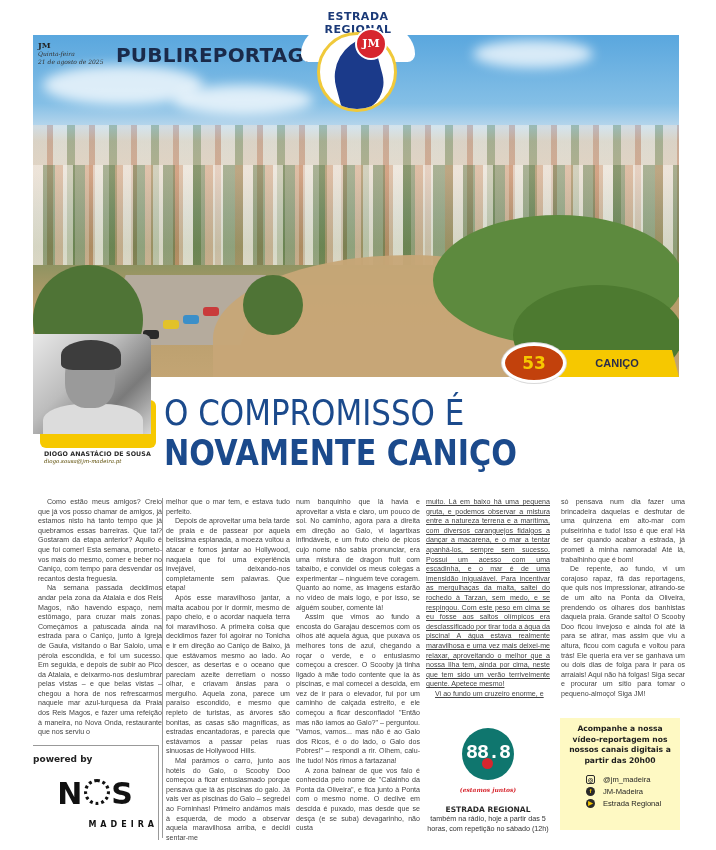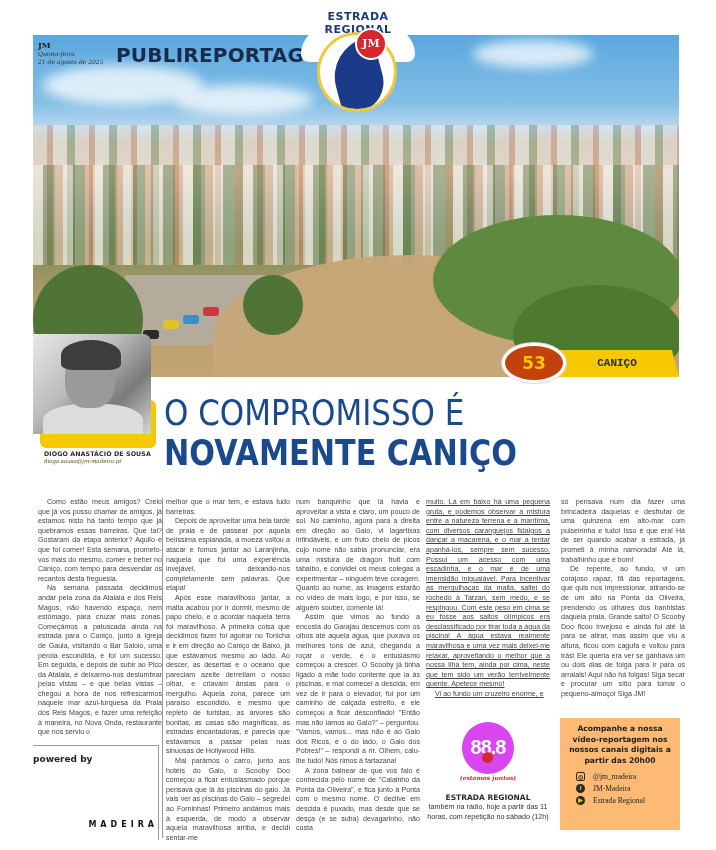--- a/index.html
+++ b/index.html
@@ -33,21 +33,21 @@
   
   .logo { position: absolute; left: 293px; top: 2px; width: 130px; height: 110px; }
   .logo .banner { position: absolute; left: 8px; top: 14px; width: 114px; height: 46px; background: #fff; border-radius: 60px 60px 8px 8px / 40px 40px 8px 8px; }
   .logo .banner-text { position: absolute; left: 0; top: 8px; width: 130px; text-align: center; font-family: "DejaVu Sans", sans-serif; font-weight: bold; font-size: 11px; color: #1b3a78; letter-spacing: 0.5px; }
   .logo .circle { position: absolute; left: 24px; top: 30px; width: 80px; height: 80px; border-radius: 50%; background: #fff; border: 3px solid #f0c93a; overflow: hidden; }
   .logo .road { position: absolute; left: 14px; top: 6px; width: 48px; height: 70px; background: #1b3a8a; border-radius: 40px 0 30px 0; transform: rotate(-15deg); }
   .logo .red { position: absolute; left: 62px; top: 26px; width: 32px; height: 32px; border-radius: 50%; background: #d7262e; border: 2px solid #fff; color: #fff; font-family: "DejaVu Serif", serif; font-weight: bold; font-size: 11px; line-height: 28px; text-align: center; }
 
   
   .tag { position: absolute; left: 537px; top: 350px; width: 142px; height: 27px; background: #f6c800; clip-path: polygon(0 0, 95% 0, 100% 100%, 0 100%); }
-  .tag-label { position: absolute; left: 537px; top: 350px; width: 142px; height: 27px; line-height: 27px; text-align: center; font-family: Liberation Mono, monospace; font-weight: bold; font-size: 11px; color: #2a2d4a; padding-left: 18px; }
+  .tag-label { position: absolute; left: 537px; top: 350px; width: 142px; height: 27px; line-height: 27px; text-align: center; font-family: Liberation Sans, sans-serif; font-weight: bold; font-size: 11px; color: #2a2d4a; padding-left: 18px; }
   .num { position: absolute; left: 502px; top: 343px; width: 64px; height: 40px; border-radius: 50%; background: #c2410c; border: 3px solid #ffffff; box-shadow: 0 0 0 1px #d9d9d9; color: #f6c800; font-family: "DejaVu Sans", sans-serif; font-weight: bold; font-size: 17px; line-height: 34px; text-align: center; }
 
   
   .author-yellow { position: absolute; left: 40px; top: 400px; width: 116px; height: 48px; background: #f6c800; border-radius: 6px; }
   .author-photo { position: absolute; left: 33px; top: 334px; width: 118px; height: 100px; background: linear-gradient(135deg, #e8e8e8 0%, #bdbdbd 40%, #7a7a7a 70%, #d6d6d6 100%); border-radius: 0 8px 0 0; overflow: hidden; }
   .author-photo .head { position: absolute; left: 32px; top: 12px; width: 50px; height: 62px; border-radius: 45% 45% 40% 40%; background: #9a9a9a; }
   .author-photo .hair { position: absolute; left: 28px; top: 6px; width: 60px; height: 30px; border-radius: 50% 50% 20% 20%; background: #3d3d3d; }
   .author-photo .body { position: absolute; left: 10px; top: 70px; width: 100px; height: 40px; border-radius: 40% 40% 0 0; background: #dcdcdc; }
   .author-name { position: absolute; left: 44px; top: 450px; font-family: "DejaVu Sans", sans-serif; font-weight: bold; font-size: 6.3px; color: #2b2b2b; letter-spacing: 0.1px; }
   .author-email { position: absolute; left: 44px; top: 458px; font-family: "DejaVu Serif", serif; font-style: italic; font-size: 5.5px; color: #5a4a00; }
@@ -66,31 +66,31 @@
 
   
   .powered { position: absolute; left: 33px; top: 745px; width: 126px; height: 95px; border-top: 1px solid #999; border-right: 1px solid #999; }
   .powered .pb { position: absolute; top: 8px; width: 100%; text-align: left; font-family: "DejaVu Sans", sans-serif; font-weight: bold; font-size: 9px; color: #222; }
   .powered .nos { position: absolute; top: 30px; width: 100%; text-align: center; font-family: "DejaVu Sans", sans-serif; font-weight: bold; font-size: 30px; color: #111; letter-spacing: 1px; }
   .powered .sun { display: inline-block; width: 26px; height: 26px; border-radius: 50%; border: 3px dotted #111; vertical-align: middle; margin: 0 1px; position: relative; top: -4px; }
   .powered .mad { position: absolute; top: 74px; width: 100%; text-align: right; font-family: "DejaVu Sans", sans-serif; font-weight: bold; font-size: 8px; letter-spacing: 4px; color: #111; }
 
   
   .radio { position: absolute; left: 426px; top: 720px; width: 124px; text-align: center; }
-  .radio .disc { width: 52px; height: 52px; border-radius: 50%; background: #d946ef; color: #fff; margin: 2px auto; font-family: Liberation Sans, sans-serif; font-weight: bold; font-size: 20px; line-height: 50px; position: relative; letter-spacing: -1px; }
+  .radio .disc { width: 52px; height: 52px; border-radius: 50%; background: #0f766e; color: #fff; margin: 8px auto; font-family: Liberation Mono, monospace; font-weight: bold; font-size: 20px; line-height: 50px; position: relative; letter-spacing: -1px; }
   .radio .disc .dot { position: absolute; left: 20px; top: 30px; width: 11px; height: 11px; border-radius: 50%; background: #d7262e; }
   .radio .slogan { font-family: "DejaVu Serif", serif; font-style: italic; font-weight: bold; font-size: 6px; color: #d7262e; margin-top: -2px; }
   .radio .title { margin-top: 12px; font-family: "DejaVu Sans", sans-serif; font-weight: bold; font-size: 7.5px; color: #2a2a2a; }
   .radio .desc { font-family: "Liberation Sans", sans-serif; font-size: 7.2px; line-height: 9.5px; color: #333; }
 
   
-  .promo { position: absolute; left: 560px; top: 718px; width: 120px; height: 112px; background: #fdba74; padding: 6px 6px; }
+  .promo { position: absolute; left: 560px; top: 718px; width: 120px; height: 112px; background: #fef9c3; padding: 6px 6px; }
   .promo .ptext { text-align: center; font-family: "DejaVu Sans", sans-serif; font-weight: bold; font-size: 7.6px; line-height: 10.5px; color: #1f1f1f; }
   .promo .social { margin-top: 6px; padding-left: 10px; }
-  .promo .srow { display: flex; align-items: flex-start; height: 12px; font-family: Liberation Serif, serif; font-size: 7.6px; color: #1f1f1f; }
+  .promo .srow { display: flex; align-items: flex-end; height: 12px; font-family: Liberation Sans, sans-serif; font-size: 7.6px; color: #1f1f1f; margin-left: 10px; }
   .promo .sicon { width: 9px; height: 9px; border-radius: 50%; background: #2a2a2a; color: #f6c800; font-size: 6px; line-height: 9px; text-align: center; font-weight: bold; margin-right: 8px; }
   .promo .sicon.ig { border-radius: 2px; background: transparent; border: 1.5px solid #2a2a2a; color: #2a2a2a; }
 </style>
 </head>
 <body>
 
 <div class="hero">
   <div class="cloud" style="left:10px;top:30px;width:160px;height:40px;"></div>
   <div class="cloud" style="left:140px;top:50px;width:140px;height:30px;"></div>
   <div class="cloud" style="left:440px;top:5px;width:120px;height:28px;"></div>
@@ -141,52 +141,55 @@
   <div class="l1">O COMPROMISSO É</div>
   <div class="l2">NOVAMENTE CANIÇO</div>
 </div>
 
 <div class="col col1">
   <p>Como estão meus amigos? Creio que já vos posso chamar de amigos, já estamos nisto há tanto tempo que já quebramos essas barreiras. Que tal? Gostaram da etapa anterior? Aquilo é que foi comer! Esta semana, prometo-vos mais do mesmo, comer e beber no Caniço, com tempo para desvendar os recantos desta freguesia.</p>
   <p>Na semana passada decidimos andar pela zona da Atalaia e dos Reis Magos, não havendo espaço, nem estômago, para cruzar mais zonas. Começámos a patuscada ainda na estrada para o Caniço, junto à Igreja de Gaula, visitando o Bar Saloio, uma pérola escondida, e foi um sucesso. Em seguida, e depois de subir ao Pico da Atalaia, e deixarmo-nos deslumbrar pelas vistas – e que belas vistas – chegou a hora de nos refrescarmos naquele mar azul-turquesa da Praia dos Reis Magos, e fazer uma refeição à maneira, no Nova Onda, restaurante que nos serviu o</p>
 </div>
 <div class="vsep" style="left:162px;top:498px;height:340px;"></div>
 <div class="col col2">
-  <p class="noindent">melhor que o mar tem, e estava tudo barreiras.</p>
-  <p>Depois de aproveitar uma bela tarde de praia e de passear por aquela belíssima esplanada, a moeza voltou a atacar e fomos jantar ao Laranjinha, naquela que foi uma experiência invejável, deixando-nos completamente sem palavras. Que etapa!</p>
+  <p class="noindent">melhor que o mar tem, e estava tudo perfeito.</p>
+  <p>Depois de aproveitar uma bela tarde de praia e de passear por aquela belíssima esplanada, a moeza voltou a atacar e fomos jantar ao Hollywood, naquela que foi uma experiência invejável, deixando-nos completamente sem palavras. Que etapa!</p>
   <p>Após esse maravilhoso jantar, a malta acabou por ir dormir, mesmo de papo cheio, e o acordar naquela terra foi maravilhoso. A primeira coisa que decidimos fazer foi agoirar no Tonicha e ir em direção ao Caniço de Baixo, já que estávamos mesmo ao lado. Ao descer, as desertas e o oceano que pareciam azeite derretiam o nosso olhar, e criavam ânsias para o mergulho. Aquela zona, parece um paraíso escondido, e mesmo que repleto de turistas, as árvores são bonitas, as casas são magníficas, as estradas encantadoras, e parecia que estávamos a passar pelas ruas sinuosas de Hollywood Hills.</p>
   <p>Mal parámos o carro, junto aos hotéis do Galo, o Scooby Doo começou a ficar entusiasmado porque pensava que lá às piscinas do galo. Já vais ver as piscinas do Galo – segredei ao Forninhas! Primeiro andámos mais à esquerda, de modo a observar aquela maravilhosa arriba, e decidi sentar-me</p>
 </div>
 <div class="col col3">
   <p class="noindent">num banquinho que lá havia e aproveitar a vista e claro, um pouco de sol. No caminho, agora para a direita em direção ao Galo, vi lagartixas infindáveis, e um fruto cheio de picos cujo nome não sabia pronunciar, era uma mistura de dragon fruit com tabaibo, e convidei os meus colegas a experimentar – ninguém teve coragem. Quanto ao nome, as imagens estarão no vídeo de mais logo, e por isso, se alguém souber, comente lá!</p>
   <p>Assim que vimos ao fundo a encosta do Garajau descemos com os olhos até aquela água, que puxava os melhores tons de azul, chegando a roçar o verde, e o entusiasmo começou a crescer. O Scooby já tinha ligado à mãe todo contente que ia às piscinas, e mal comecei a descida, em vez de ir para o elevador, fui por um caminho de calçada estreito, e ele começou a ficar desconfiado! "Então mas não íamos ao Galo?" – perguntou. "Vamos, vamos... mas não é ao Galo dos Ricos, é o do lado, o Galo dos Pobres!" – respondi a rir. Olhem, calu-lhe tudo! Nós rimos à fartazana!</p>
   <p>A zona balnear de que vos falo é conhecida pelo nome de "Calainho da Ponta da Oliveira", e fica junto à Ponta com o mesmo nome. O declive em descida é puxado, mas desde que se desça (e se suba) devagarinho, não custa</p>
 </div>
 <div class="col col4">
   <p class="noindent">muito. Lá em baixo há uma pequena gruta, e podemos observar a mistura entre a natureza terrena e a marítima, com diversos caranguejos fidalgos a dançar a macarena, e o mar a tentar apanhá-los, sempre sem sucesso. Possui um acesso com uma escadinha, e o mar é de uma imensidão inigualável. Para incentivar as mergulhaças da malta, saltei do rochedo à Tarzan, sem medo, e se respingou. Com este peso em cima se eu fosse aos saltos olímpicos era desclassificado por tirar toda a água da piscina! A água estava realmente maravilhosa e uma vez mais deixei-me relaxar, aproveitando o melhor que a nossa Ilha tem, ainda por cima, neste que tem sido um verão terrivelmente quente. Apetece mesmo!</p>
   <p>Vi ao fundo um cruzeiro enorme, e</p>
 </div>
 <div class="col col5">
   <p class="noindent">só pensava num dia fazer uma brincadeira daquelas e desfrutar de uma quinzena em alto-mar com pulseirinha e tudo! Isso é que era! Há de ser quando acabar a estrada, já prometi à minha namorada! Até lá, trabalhinho que é bom!</p>
   <p>De repente, ao fundo, vi um corajoso rapaz, fã das reportagens, que quis nos impressionar, atirando-se de um alto na Ponta da Oliveira, prendendo os olhares dos banhistas daquela praia. Grande salto! O Scooby Doo ficou invejoso e ainda foi até lá para se atirar, mas assim que viu a altura, ficou com cagufa e voltou para trás! Ele queria era ver se ganhava um ou dois dias de folga para ir para os arraiais! Aqui não há folgas! Siga secar e procurar um sítio para tomar o pequeno-almoço! Siga JM!</p>
 </div>
 
 <div class="powered">
   <div class="pb">powered by</div>
+  <div class="nos">
+    <span>N</span><span class="sun"></span><span>S</span>
+  </div>
   <div class="mad">MADEIRA</div>
 </div>
 
 <div class="radio">
   <div class="disc">
     <span>88.8</span>
     <span class="dot"></span>
   </div>
   <div class="slogan">(estamos juntos)</div>
   <div class="title">ESTRADA REGIONAL</div>
-  <div class="desc">também na rádio, hoje a partir das 11 horas, com repetição no sábado (12h)</div>
+  <div class="desc">também na rádio, hoje a partir das 5 horas, com repetição no sábado (12h)</div>
 </div>
 
 <div class="promo">
   <div class="ptext">Acompanhe a nossa vídeo-reportagem nos nossos canais digitais a partir das 20h00</div>
   <div class="social">
     <div class="srow">
       <span class="sicon ig">◎</span>
       <span>@jm_madeira</span>
     </div>
     <div class="srow">

